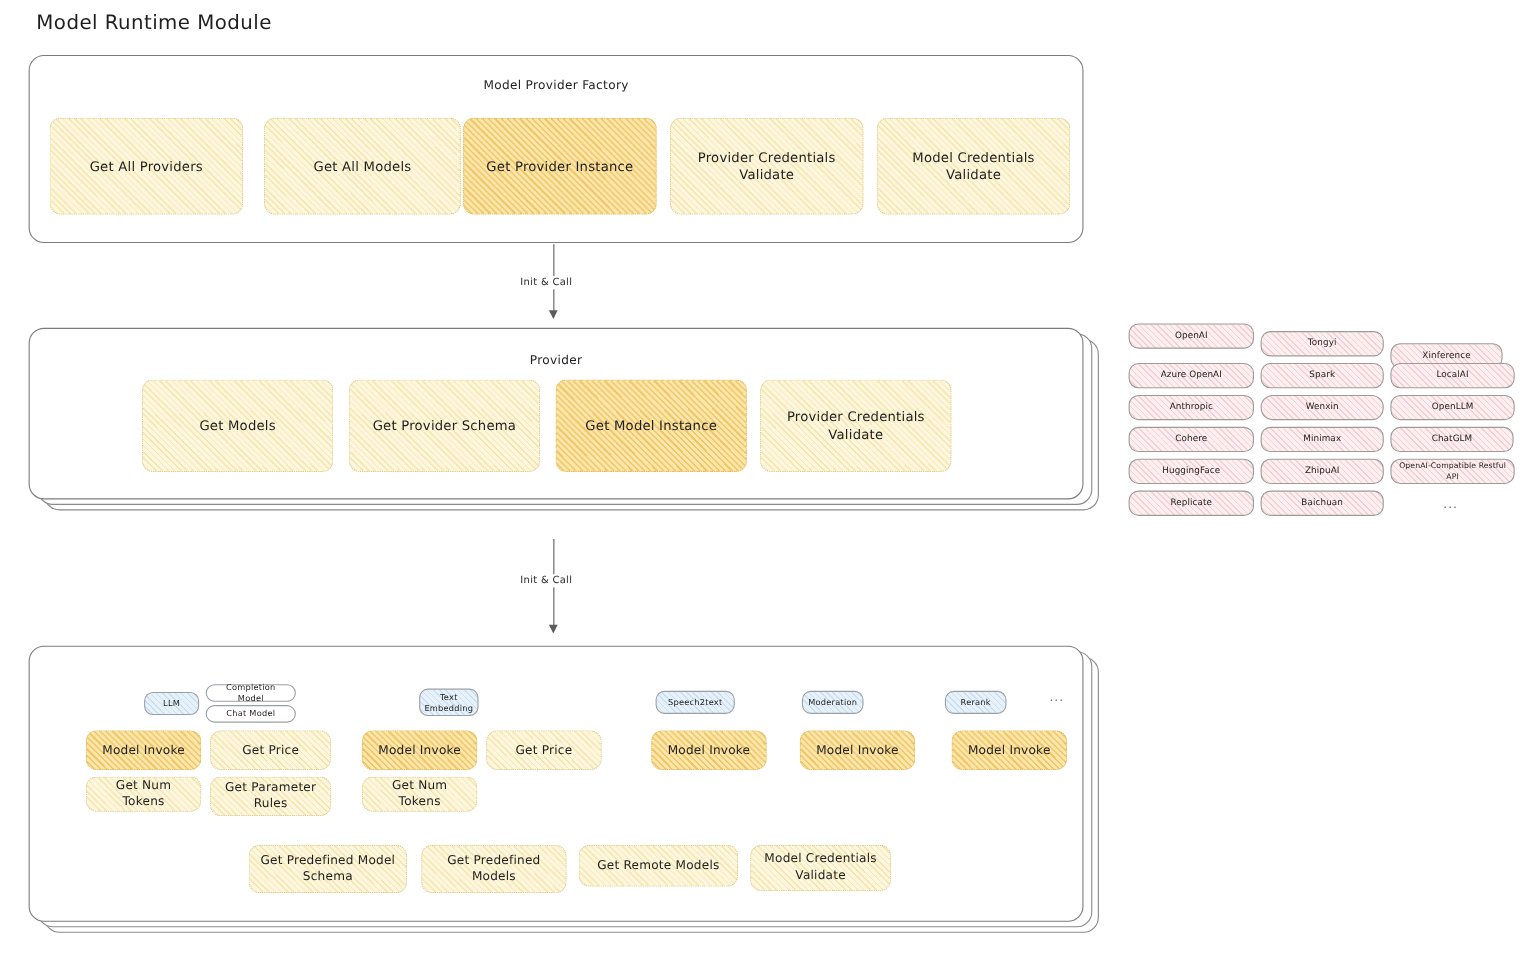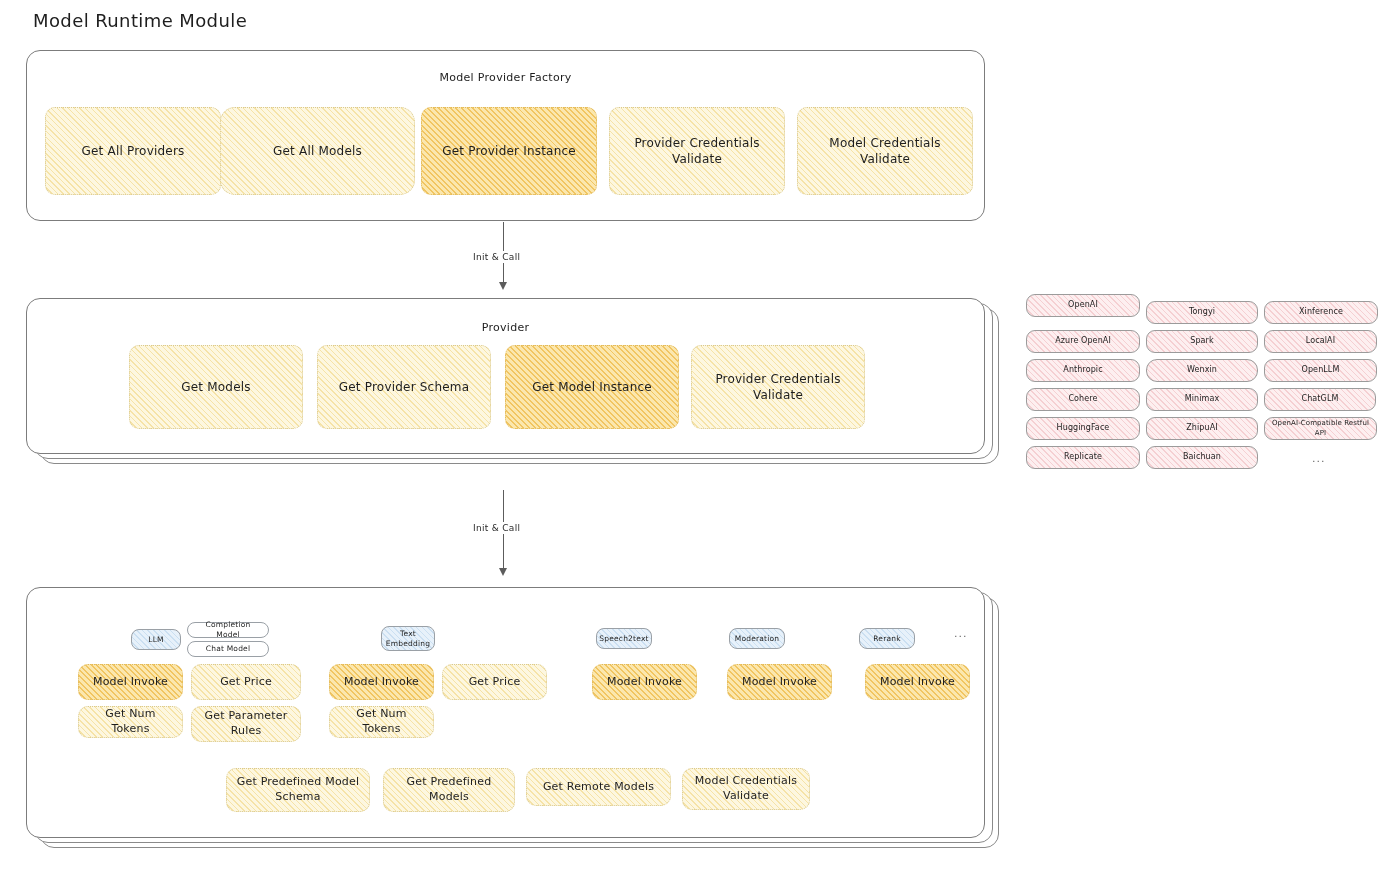--- a/index.html
+++ b/index.html
@@ -162,21 +162,21 @@
 </head>
 <body>
 
 <div id="page-title">Model Runtime Module</div>
 
 <div class="panel" style="left:26px; top:50px; width:959px; height:171px;">
   <div class="panel-title" style="top:20px;">Model Provider Factory</div>
 
   <div class="node amber-light n-lg" style="left:18px; top:56px; width:176px; height:88px;">Get All Providers</div>
 
-  <div class="node amber-light n-lg" style="left:193px; top:56px; width:195px; height:88px;border-radius:15px;">Get All Models</div>
+  <div class="node amber-light n-lg" style="left:213px; top:56px; width:179px; height:88px;">Get All Models</div>
 
   <div class="node amber-dark n-lg" style="left:394px; top:56px; width:176px; height:88px;">Get Provider Instance</div>
 
   <div class="node amber-light n-lg" style="left:582px; top:56px; width:176px; height:88px;">Provider Credentials Validate</div>
 
   <div class="node amber-light n-lg" style="left:770px; top:56px; width:176px; height:88px;">Model Credentials Validate</div>
 </div>
 
 <div class="arrow-line" style="left:503px; top:222px; height:66px;"></div>
 <div class="arrow-head" style="left:499px; top:282px;"></div>
@@ -204,21 +204,21 @@
 <div class="node rose" style="left:1026px; top:417px; width:114px; height:23px;">HuggingFace</div>
 <div class="node rose" style="left:1026px; top:446px; width:114px; height:23px;">Replicate</div>
 
 <div class="node rose" style="left:1146px; top:301px; width:112px; height:23px;">Tongyi</div>
 <div class="node rose" style="left:1146px; top:330px; width:112px; height:23px;">Spark</div>
 <div class="node rose" style="left:1146px; top:359px; width:112px; height:23px;border-radius:11px;">Wenxin</div>
 <div class="node rose" style="left:1146px; top:388px; width:112px; height:23px;">Minimax</div>
 <div class="node rose" style="left:1146px; top:417px; width:112px; height:23px;">ZhipuAI</div>
 <div class="node rose" style="left:1146px; top:446px; width:112px; height:23px;">Baichuan</div>
 
-<div class="node rose" style="left:1264px; top:301px; width:114px; height:23px;">Xinference</div>
+<div class="node rose" style="left:1264px; top:312px; width:102px; height:23px;">Xinference</div>
 <div class="node rose" style="left:1264px; top:330px; width:113px; height:23px;">LocalAI</div>
 <div class="node rose" style="left:1264px; top:359px; width:113px; height:23px;">OpenLLM</div>
 <div class="node rose" style="left:1264px; top:388px; width:112px; height:23px;">ChatGLM</div>
 <div class="node rose" style="left:1264px; top:417px; width:113px; height:23px; font-size:7px;">OpenAI-Compatible Restful API</div>
 <div class="ellipsis" style="left:1312px; top:452px;">...</div>
 
 <div class="arrow-line" style="left:503px; top:490px; height:82px;"></div>
 <div class="arrow-head" style="left:499px; top:568px;"></div>
 <div class="arrow-label" style="left:469px; top:522px;">Init &amp; Call</div>
 
@@ -235,21 +235,21 @@
   <div class="node amber-light n-md" style="left:141px; top:76px; width:110px; height:36px;">Get Price</div>
   <div class="node amber-light n-md" style="left:28px; top:118px; width:105px; height:32px;">Get Num Tokens</div>
   <div class="node amber-light n-md" style="left:141px; top:118px; width:110px; height:36px;">Get Parameter Rules</div>
 
   <div class="node blue" style="left:354px; top:38px; width:54px; height:25px;">Text Embedding</div>
 
   <div class="node amber-dark n-md" style="left:279px; top:76px; width:105px; height:36px;">Model Invoke</div>
   <div class="node amber-light n-md" style="left:392px; top:76px; width:105px; height:36px;">Get Price</div>
   <div class="node amber-light n-md" style="left:279px; top:118px; width:105px; height:32px;">Get Num Tokens</div>
 
-  <div class="node blue" style="left:569px; top:40px; width:56px; height:21px;">Speech2text</div>
+  <div class="node blue" style="left:569px; top:40px; width:72px; height:21px;">Speech2text</div>
   <div class="node amber-dark n-md" style="left:542px; top:76px; width:105px; height:36px;">Model Invoke</div>
 
   <div class="node blue" style="left:702px; top:40px; width:56px; height:21px;">Moderation</div>
   <div class="node amber-dark n-md" style="left:677px; top:76px; width:105px; height:36px;">Model Invoke</div>
 
   <div class="node blue" style="left:832px; top:40px; width:56px; height:21px;">Rerank</div>
   <div class="node amber-dark n-md" style="left:815px; top:76px; width:105px; height:36px;">Model Invoke</div>
 
   <div class="ellipsis" style="left:927px; top:39px;">...</div>
 

